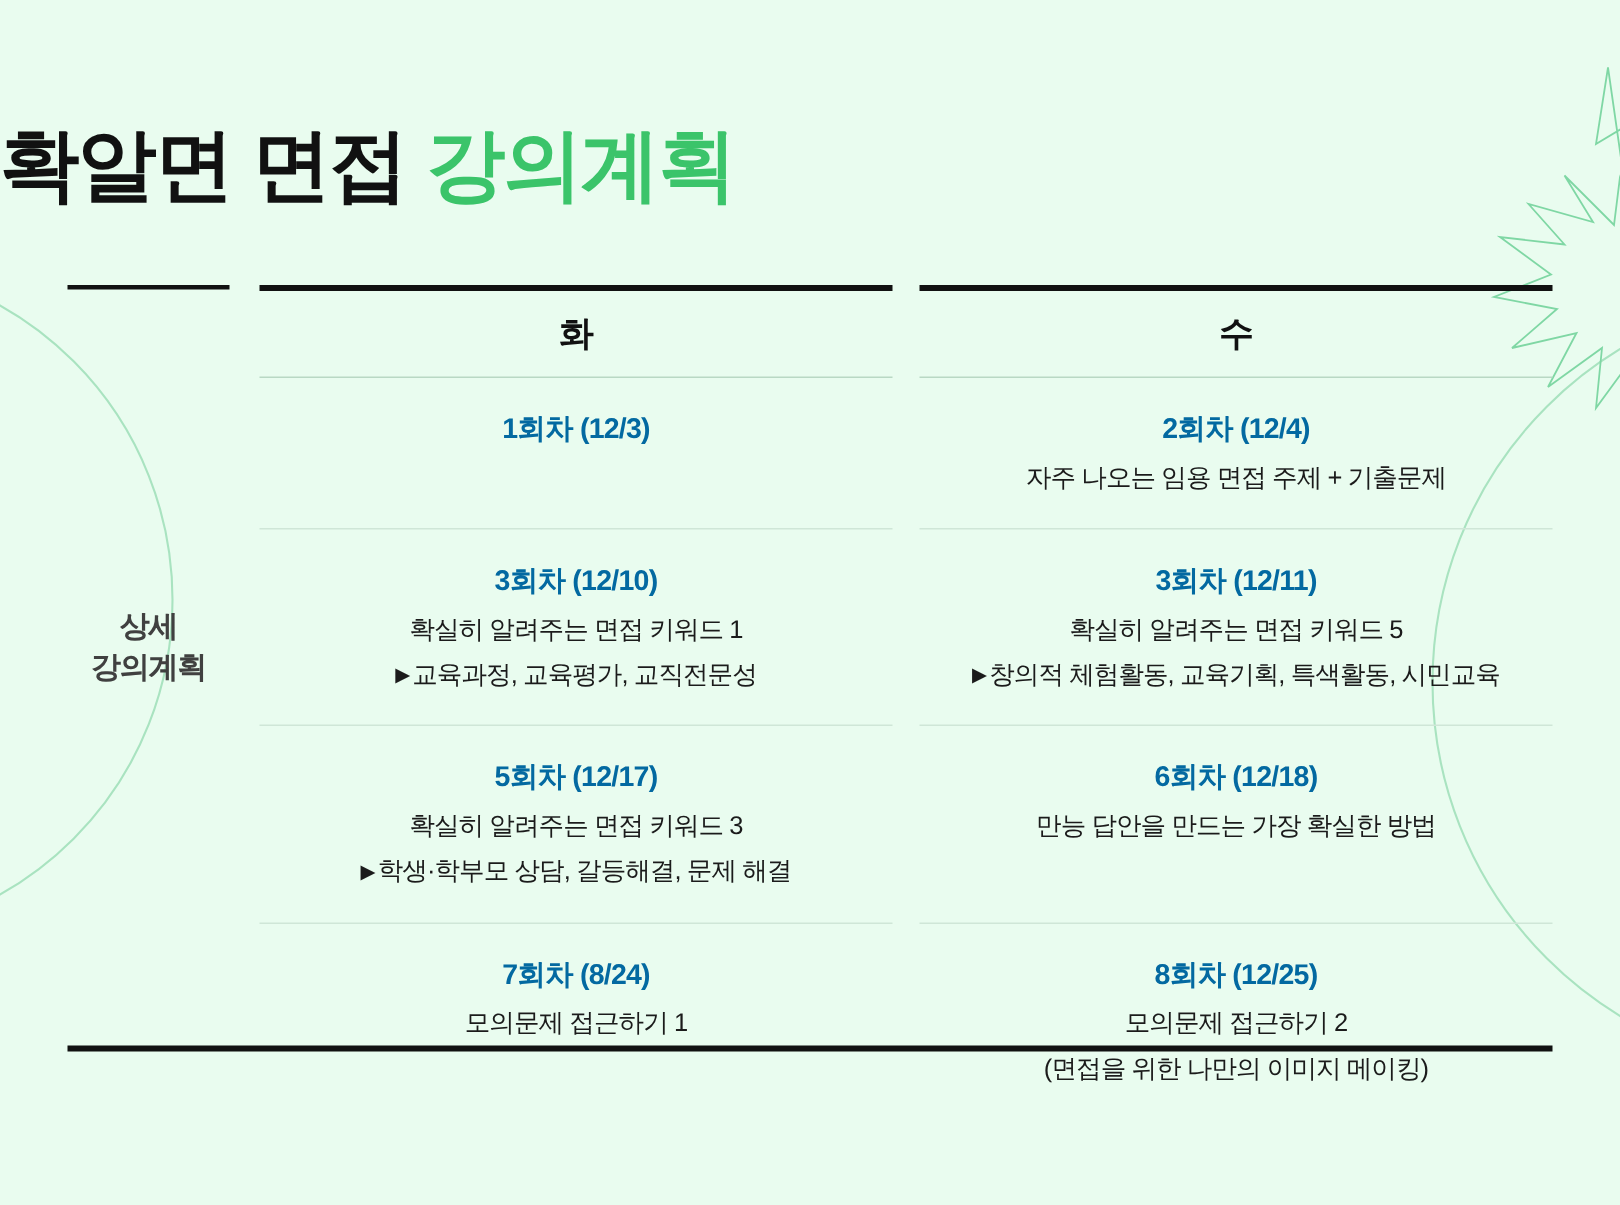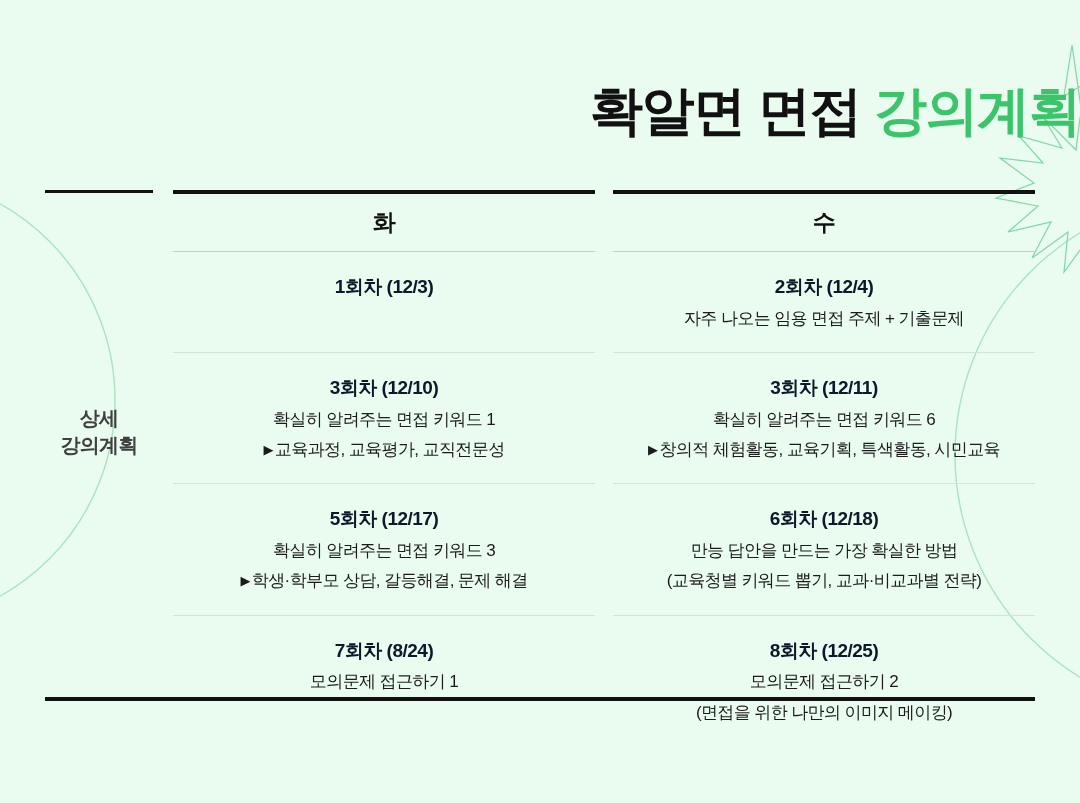--- a/index.html
+++ b/index.html
@@ -35,21 +35,21 @@
     height: 803px;
     box-sizing: border-box;
   }
 
   
   .title-wrap {
     position: absolute;
     top: 84px;
     left: 0;
     width: 1080px;
-    text-align: right;
+    text-align: left;
   }
   .title {
     font-size: 53px;
     font-weight: bold;
     letter-spacing: -1.5px;
     line-height: 1;
     white-space: nowrap;
   }
   .title .tk-dark { color: #111111; }
   .title .tk-green { color: #3bc46a; }
@@ -114,21 +114,21 @@
     text-align: center;
     box-sizing: border-box;
   }
   .body-row:last-of-type .cell-col {
     border-bottom: none;
   }
 
   .sess {
     font-size: 19px;
     font-weight: bold;
-    color: #0f172a;
+    color: #0369a1;
     letter-spacing: -0.5px;
     line-height: 1.35;
     margin-bottom: 6px;
   }
   .desc {
     font-size: 17px;
     color: #1b1b1b;
     letter-spacing: -0.6px;
     line-height: 1.55;
   }
@@ -233,37 +233,36 @@
     <div class="row body-row">
       <div class="cell-label"></div>
       <div class="cell-col">
         <div class="sess">3회차 (12/10)</div>
         <div class="desc">확실히 알려주는 면접 키워드 1</div>
         <div class="desc sub"><span class="bullet-mark">▶</span><span>교육과정, 교육평가, 교직전문성</span></div>
       </div>
       <div class="cell-gap"></div>
       <div class="cell-col">
         <div class="sess">3회차 (12/11)</div>
-        <div class="desc">확실히 알려주는 면접 키워드 6</div>
+        <div class="desc">확실히 알려주는 면접 키워드 5</div>
         <div class="desc sub"><span class="bullet-mark">▶</span><span>창의적 체험활동, 교육기획, 특색활동, 시민교육</span></div>
       </div>
     </div>
 
     <div class="row body-row">
       <div class="cell-label"></div>
       <div class="cell-col">
         <div class="sess">5회차 (12/17)</div>
         <div class="desc">확실히 알려주는 면접 키워드 3</div>
         <div class="desc sub"><span class="bullet-mark">▶</span><span>학생·학부모 상담, 갈등해결, 문제 해결</span></div>
       </div>
       <div class="cell-gap"></div>
       <div class="cell-col">
         <div class="sess">6회차 (12/18)</div>
         <div class="desc">만능 답안을 만드는 가장 확실한 방법</div>
-        <div class="desc sub">(교육청별 키워드 뽑기, 교과·비교과별 전략)</div>
       </div>
     </div>
 
     <div class="row body-row">
       <div class="cell-label"></div>
       <div class="cell-col">
         <div class="sess">7회차 (8/24)</div>
         <div class="desc">모의문제 접근하기 1</div>
       </div>
       <div class="cell-gap"></div>

